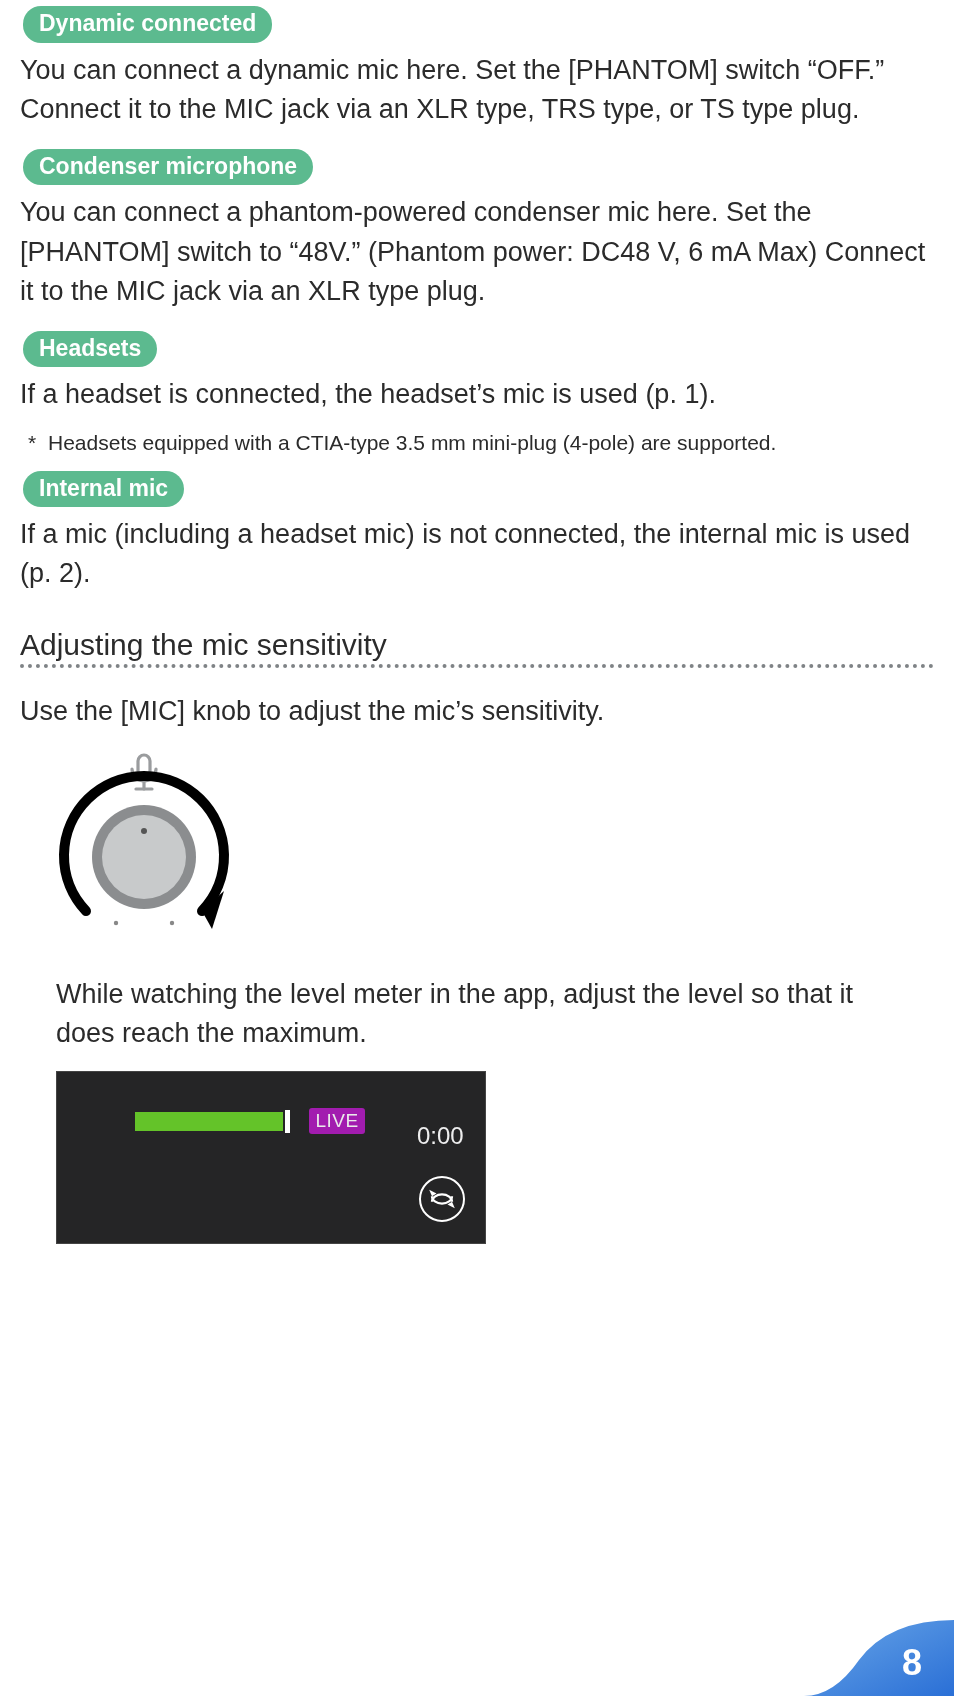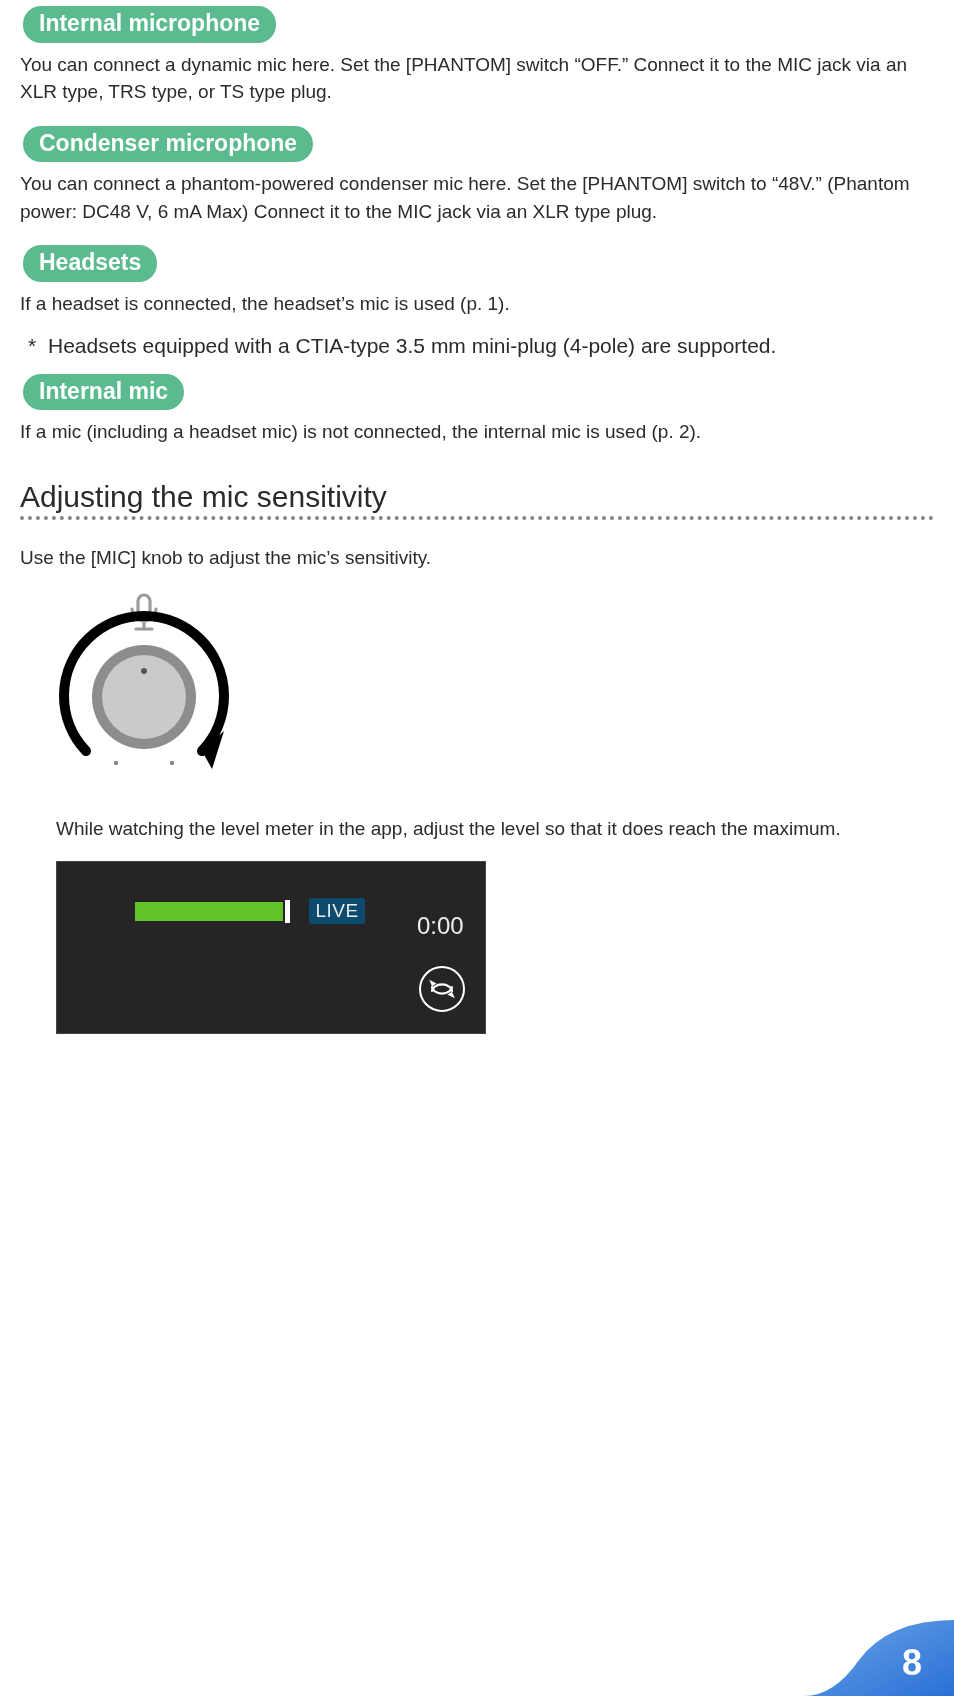--- a/index.html
+++ b/index.html
@@ -12,21 +12,21 @@
     color: #fff;
     font-weight: 700;
     font-size: 23px;
     padding: 4px 16px 5px 16px;
     border-radius: 18px;
     margin: 6px 0 6px 3px;
     line-height: 1.2;
   }
 
   .body-text {
-    font-size: 19px;
+    font-size: 27px;
     line-height: 1.45;
     color: #2b2b2b;
     margin: 2px 0 14px 0;
   }
 
   .note-line {
     font-size: 21px;
     color: #2b2b2b;
     margin: 16px 0 10px 0;
   }
@@ -83,21 +83,21 @@
   .meter-tick {
     position: absolute;
     left: 228px; top: 38px;
     width: 5px; height: 23px;
     background: #fff;
   }
   .live-badge {
     position: absolute;
     left: 252px; top: 36px;
     width: 56px; height: 26px;
-    background: #0c4a6e;
+    background: #a21caf;
     color: #eaeaea;
     font-size: 19px;
     font-weight: 500;
     text-align: center;
     line-height: 26px;
     border-radius: 3px;
     letter-spacing: 0.5px;
   }
   .timer {
     position: absolute;
@@ -134,21 +134,21 @@
   }
 
   .page-container { position: relative; width: 954px; height: 1696px; overflow: hidden; }
 </style>
 </head>
 <body>
 
 <div class="page-container">
 <div class="page">
 
-  <span class="tag">Internal microphone</span>
+  <span class="tag">Dynamic connected</span>
   <p class="body-text">You can connect a dynamic mic here. Set the [PHANTOM] switch “OFF.” Connect it to the MIC jack via an XLR type, TRS type, or TS type plug.</p>
 
   <span class="tag">Condenser microphone</span>
   <p class="body-text">You can connect a phantom-powered condenser mic here. Set the [PHANTOM] switch to “48V.” (Phantom power: DC48 V, 6 mA Max) Connect it to the MIC jack via an XLR type plug.</p>
 
   <span class="tag">Headsets</span>
   <p class="body-text">If a headset is connected, the headset’s mic is used (p. 1).</p>
   <p class="note-line">
     <span class="star">*</span><span>Headsets equipped with a CTIA-type 3.5 mm mini-plug (4-pole) are supported.</span>
   </p>

